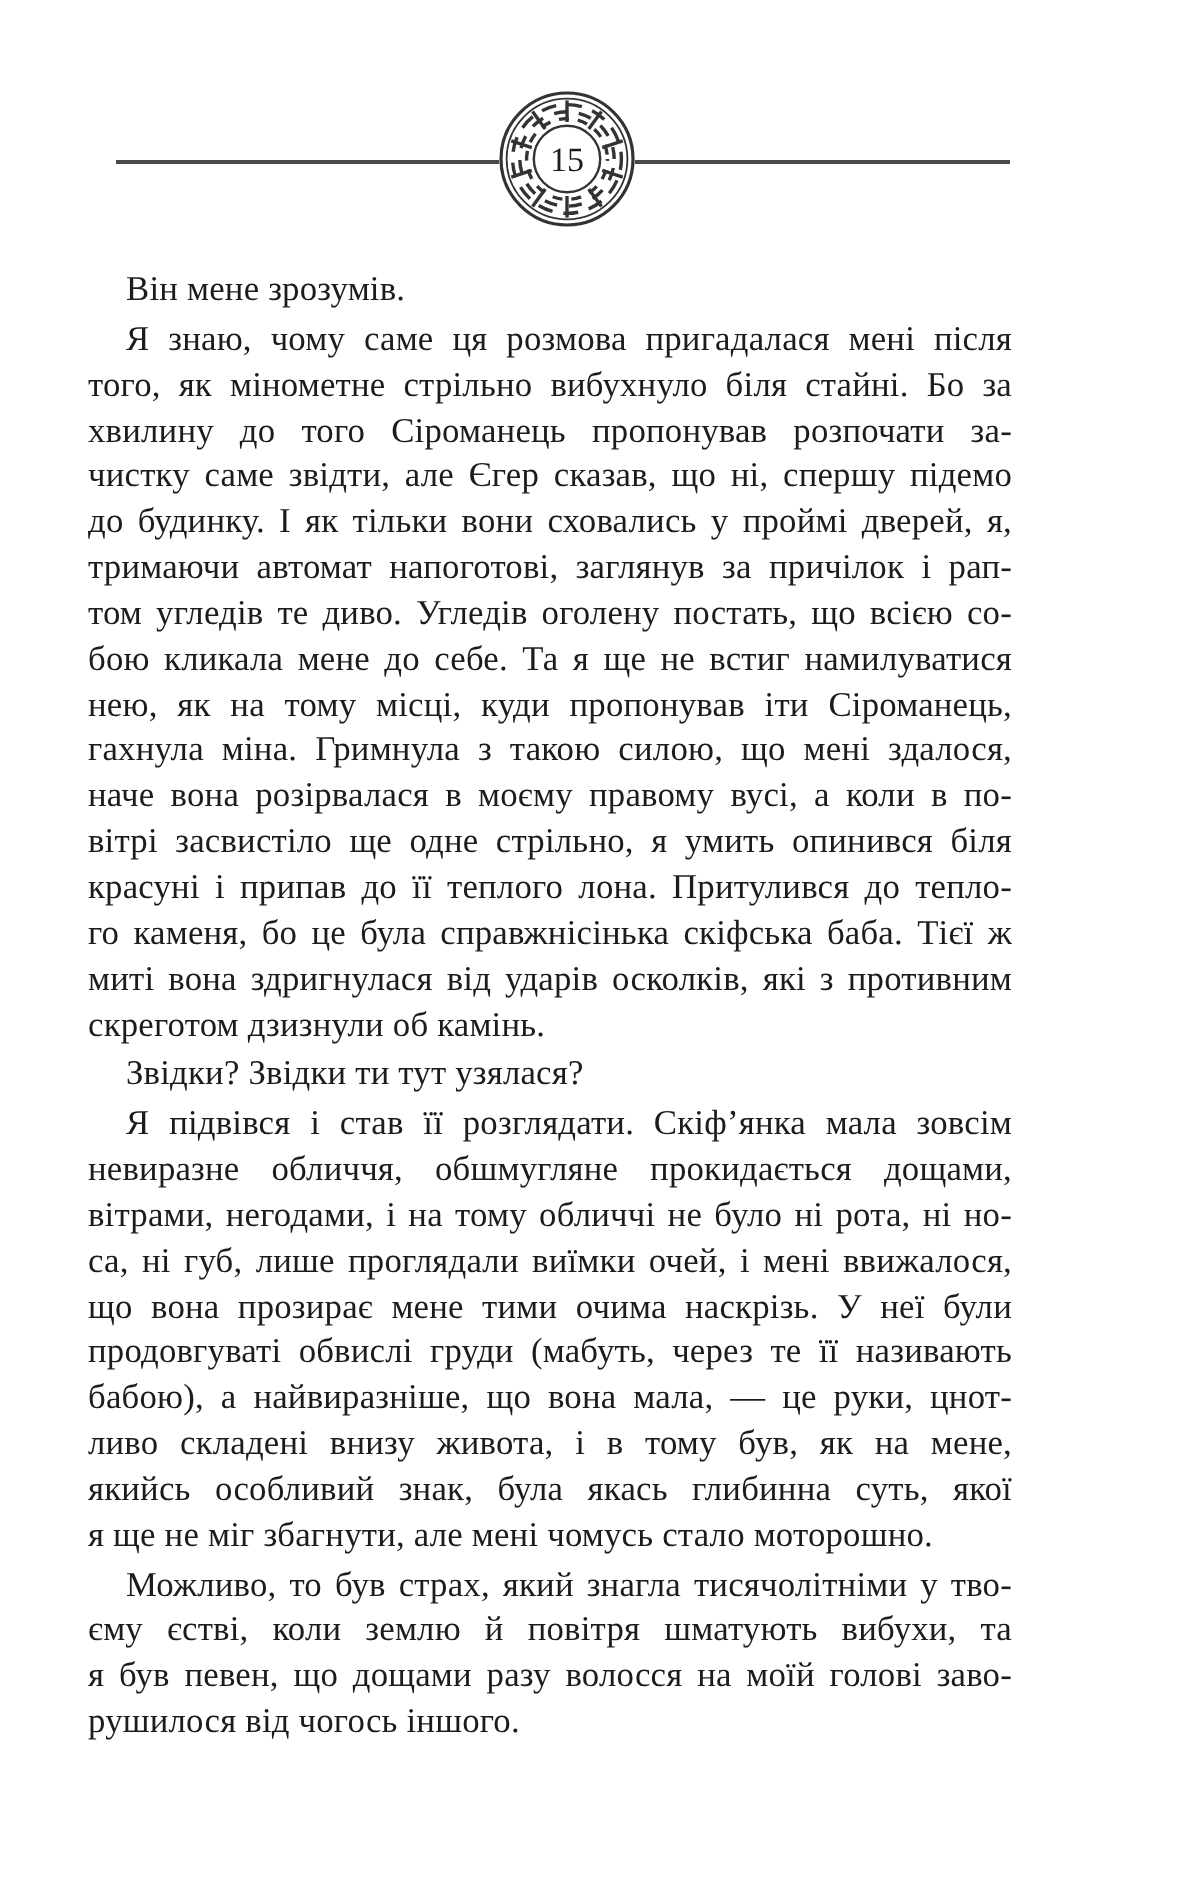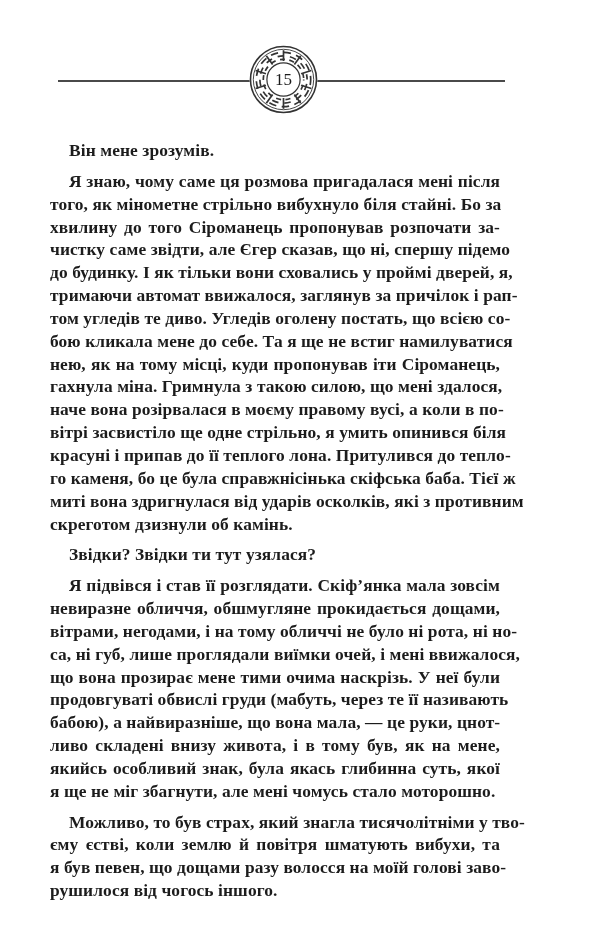--- a/index.html
+++ b/index.html
@@ -46,21 +46,21 @@
     font-size: 17px;
     fill: #1c1c1c;
   }
   
   .text-block {
     position: absolute;
     left: 42px;
     top: 131px;
     width: 466px;
   }
-  .paragraph { margin: 8px; padding: 0; font-weight: bold; }
+  .paragraph { margin: 2px; padding: 0; }
   .line {
     font-size: 17.4px;
     line-height: 22.85px;
     height: 22.85px;
     white-space: nowrap;
     text-align: justify;
     text-align-last: justify;
     letter-spacing: 0.1px;
   }
   .line.first { text-indent: 19px; }
@@ -132,21 +132,21 @@
   <div class="text-block">
       <div class="paragraph">
         <div class="line first end">Він мене зрозумів.</div>
       </div>
       <div class="paragraph">
         <div class="line first">Я знаю, чому саме ця розмова пригадалася мені після</div>
         <div class="line">того, як мінометне стрільно вибухнуло біля стайні. Бо за</div>
         <div class="line">хвилину до того Сіроманець пропонував розпочати за-</div>
         <div class="line">чистку саме звідти, але Єгер сказав, що ні, спершу підемо</div>
         <div class="line">до будинку. І як тільки вони сховались у проймі дверей, я,</div>
-        <div class="line">тримаючи автомат ввижалося, заглянув за причілок і рап-</div>
+        <div class="line">тримаючи автомат напоготові, заглянув за причілок і рап-</div>
         <div class="line">том угледів те диво. Угледів оголену постать, що всією со-</div>
         <div class="line">бою кликала мене до себе. Та я ще не встиг намилуватися</div>
         <div class="line">нею, як на тому місці, куди пропонував іти Сіроманець,</div>
         <div class="line">гахнула міна. Гримнула з такою силою, що мені здалося,</div>
         <div class="line">наче вона розірвалася в моєму правому вусі, а коли в по-</div>
         <div class="line">вітрі засвистіло ще одне стрільно, я умить опинився біля</div>
         <div class="line">красуні і припав до її теплого лона. Притулився до тепло-</div>
         <div class="line">го каменя, бо це була справжнісінька скіфська баба. Тієї ж</div>
         <div class="line">миті вона здригнулася від ударів осколків, які з противним</div>
         <div class="line end">скреготом дзизнули об камінь.</div>

